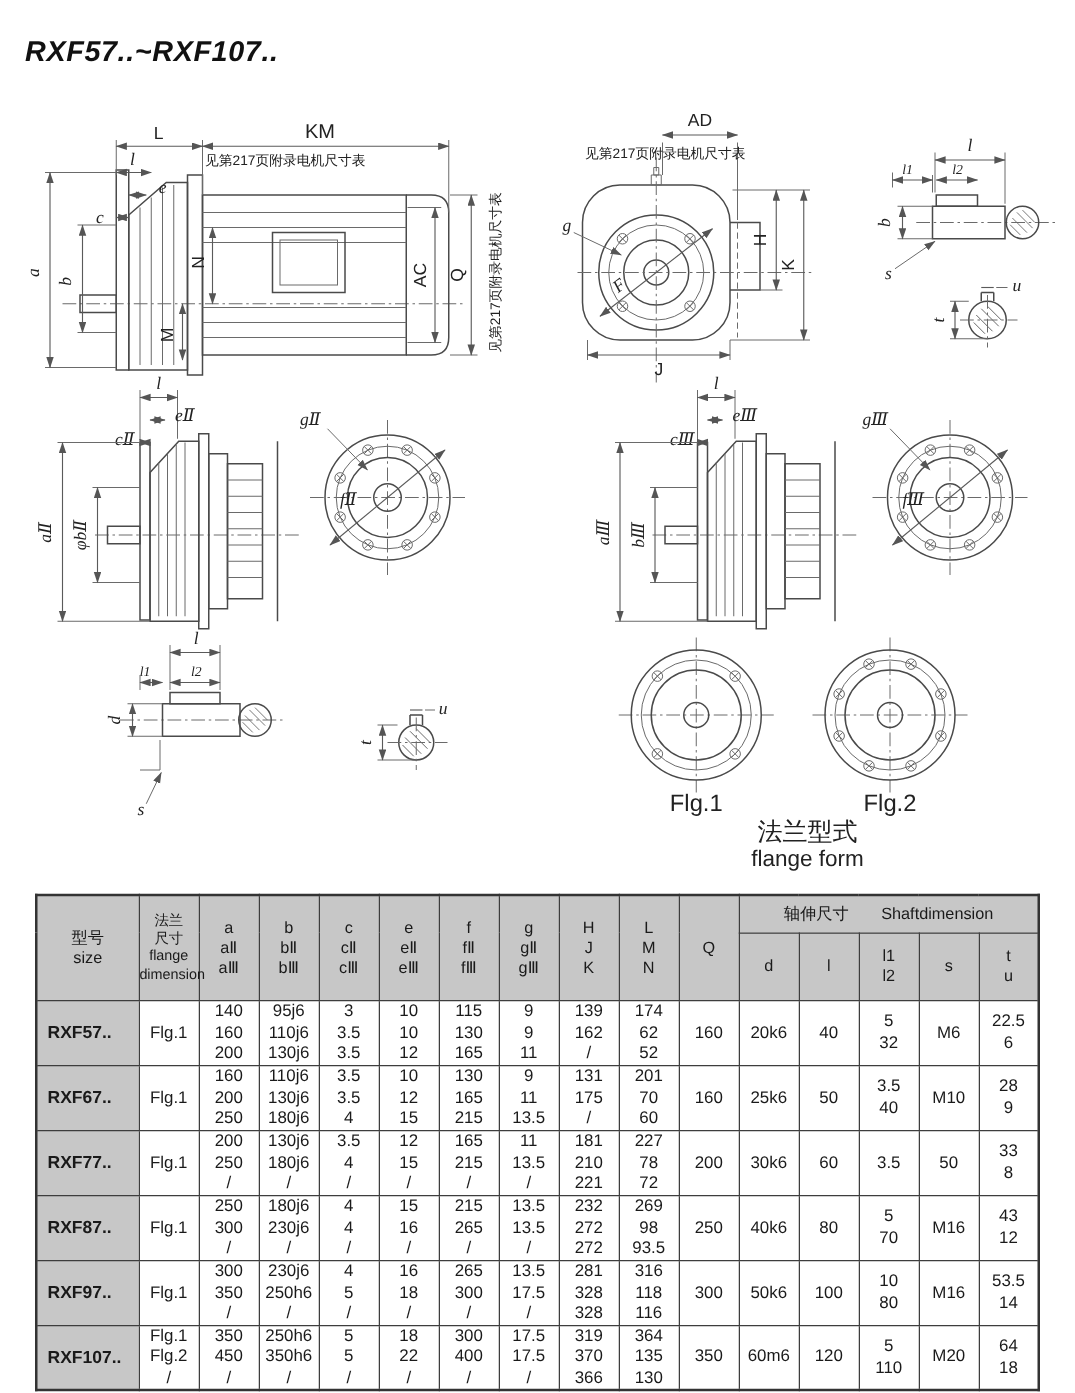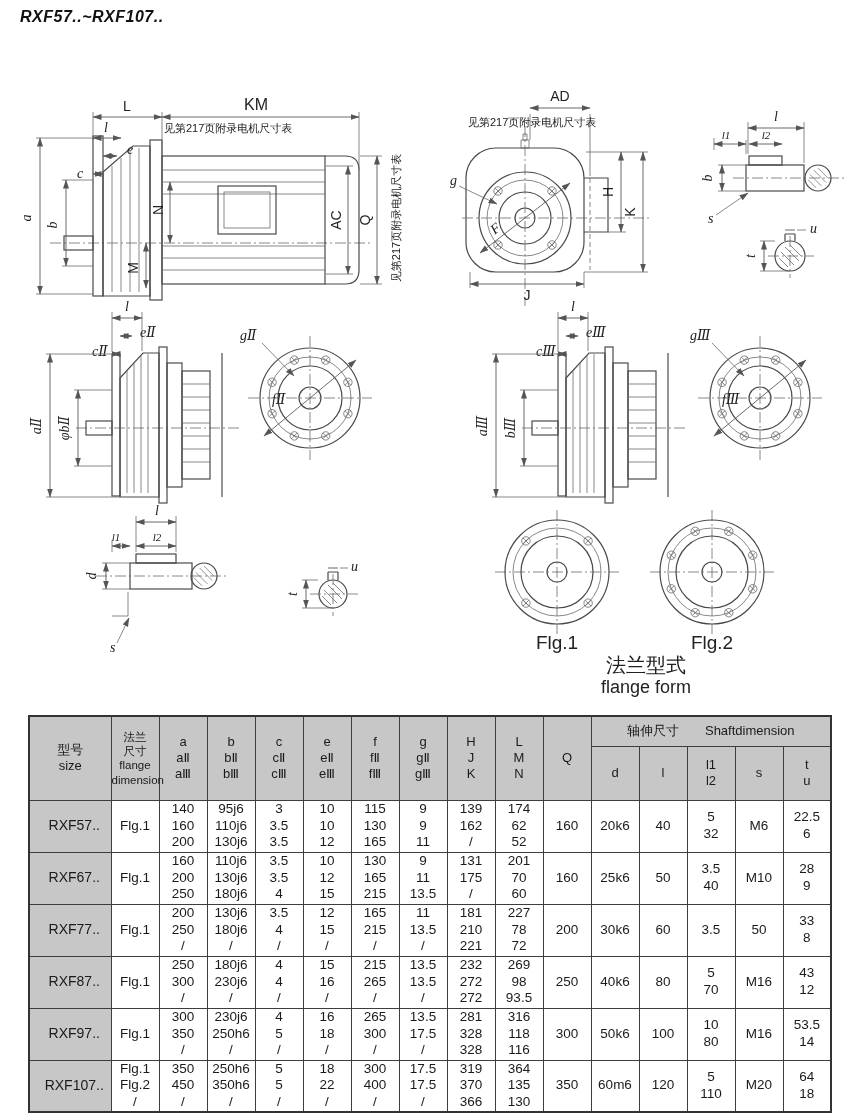--- a/index.html
+++ b/index.html
@@ -1,18 +1,18 @@
 <!DOCTYPE html>
 <html><head>
 <meta charset="utf-8">
 <style>
   html,body{margin:0;padding:0;background:#ffffff;}
   .page{position:relative;width:860px;height:1114px;background:#fff;overflow:hidden;
         font-family:"Liberation Sans","DejaVu Sans",sans-serif;color:#1a1a1a;}
-  .title{position:absolute;left:20px;top:8px;font-size:16px;font-weight:bold;
+  .title{position:absolute;left:20px;top:28px;font-size:23px;font-weight:bold;
          font-style:italic;letter-spacing:0.5px;color:#111;}
   
   svg{position:absolute;left:0;top:60px;}
   .ln{fill:none;stroke:#4a4a4a;stroke-width:1.2;}
   .thin{fill:none;stroke:#6a6a6a;stroke-width:0.8;}
   .dim{fill:none;stroke:#5a5a5a;stroke-width:0.9;}
   .cl{fill:none;stroke:#6a6a6a;stroke-width:0.8;stroke-dasharray:11 3 2 3;}
   .dash{stroke-dasharray:5 3;}
   text{fill:#222;}
   .lbl{font:italic 14px "Liberation Serif","DejaVu Serif",serif;}
@@ -23,21 +23,21 @@
   .figlbl{font:19px "Liberation Sans","DejaVu Sans",sans-serif;}
   .capzh{font:20px "Liberation Sans","DejaVu Sans",sans-serif;}
   .capen{font:18px "Liberation Sans","DejaVu Sans",sans-serif;}
   
   .dimtable{position:absolute;left:28px;top:715px;border-collapse:collapse;table-layout:fixed;
             width:804px;border:2px solid #333;}
   .dimtable th,.dimtable td{border:1px solid #3d3d3d;text-align:center;vertical-align:middle;
             padding:0;font-weight:normal;}
   .dimtable th{background:#c7c7c7;font-size:13px;line-height:1.25;text-align:center;}
   .dimtable td{font-size:13.5px;line-height:1.24;background:#fff;}
-  .dimtable td.sizecell{background:#c7c7c7;text-align:center;padding-left:8px;font-size:14px;}
+  .dimtable td.sizecell{background:#c7c7c7;text-align:left;padding-left:8px;font-size:14px;font-weight:bold;}
   .ml{white-space:pre-line;}
   .grouphead span{display:inline-block;}
   .gz{margin-right:26px;}
   tr.datarow{height:52px;}
   tr.h1{height:30px;} tr.h2{height:54px;}
 </style>
 </head>
 <body>
 <div class="page">
 

